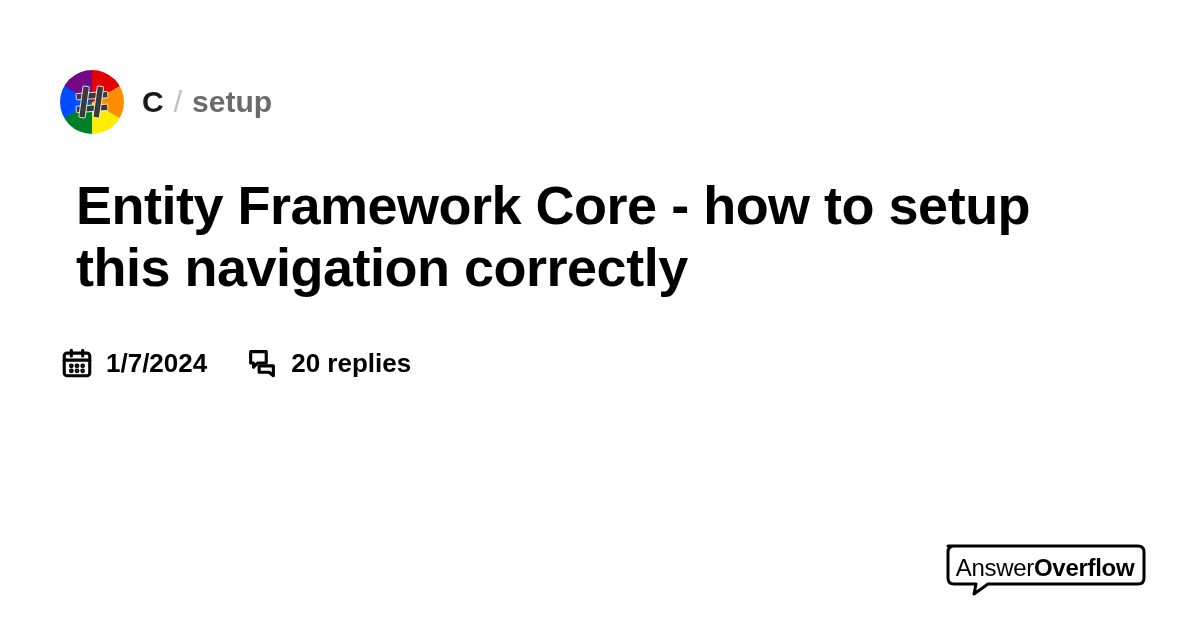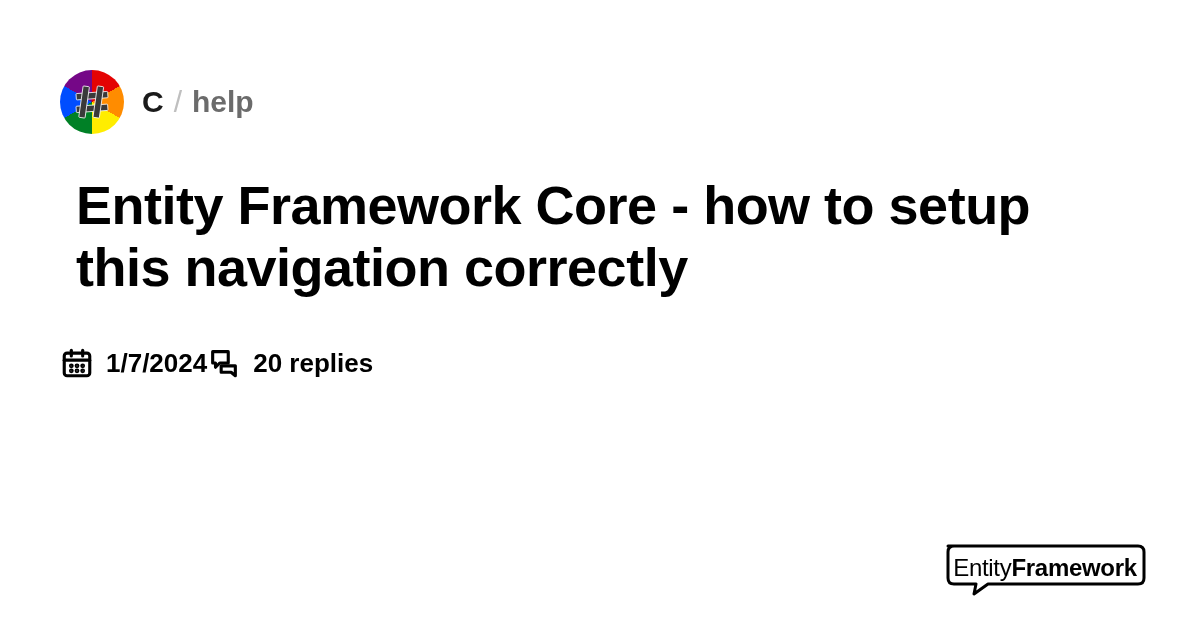--- a/index.html
+++ b/index.html
@@ -69,20 +69,21 @@
       line-height: 1.15;
       color: #000;
       letter-spacing: -0.5px;
       margin-bottom: 48px;
       max-width: 1060px;
       margin-left: 16px;
     }
     .meta-row {
       display: flex;
       align-items: flex-start;
+      gap: 38px;
     }
     .meta-item {
       display: flex;
       align-items: center;
       gap: 12px;
       font-size: 26px;
       font-weight: 700;
       color: #000;
     }
     .meta-icon {
@@ -129,21 +130,21 @@
           <rect x="2" y="14" width="20" height="4" transform="rotate(-4 12 16)" rx="0.5"></rect>
           <rect x="5" y="2" width="4" height="20" transform="rotate(8 7 12)" rx="0.5"></rect>
           <rect x="14" y="2" width="4" height="20" transform="rotate(8 16 12)" rx="0.5"></rect>
         </g>
       </svg>
     </div>
   </div>
   <div class="breadcrumb">
     <span class="crumb-community">C</span>
     <span class="crumb-sep">/</span>
-    <span class="crumb-channel">help</span>
+    <span class="crumb-channel">setup</span>
   </div>
 </div>
 
 <h1 class="title">Entity Framework Core - how to setup this navigation correctly</h1>
 
 <div class="meta-row">
   <div class="meta-item">
     <span class="meta-icon">
       <svg viewBox="0 0 24 24" width="34" height="34" fill="none" stroke="#000" stroke-width="2.2" stroke-linecap="round" stroke-linejoin="round">
         <rect x="3" y="5" width="18" height="16" rx="2"></rect>
@@ -181,16 +182,16 @@
                Q 204 44 198 44 
                L 48 44 
                L 34 54 
                L 36 44 
                L 14 44 
                Q 8 44 8 38 
                L 8 12 
                Q 8 6 14 6 Z" fill="none" stroke="#000" stroke-width="3" stroke-linejoin="round"></path>
     </svg>
     <span class="logo-text">
-      <span>Entity</span><span class="bold">Framework</span>
+      <span>Answer</span><span class="bold">Overflow</span>
     </span>
   </div>
 </div>
 
 </body></html>

